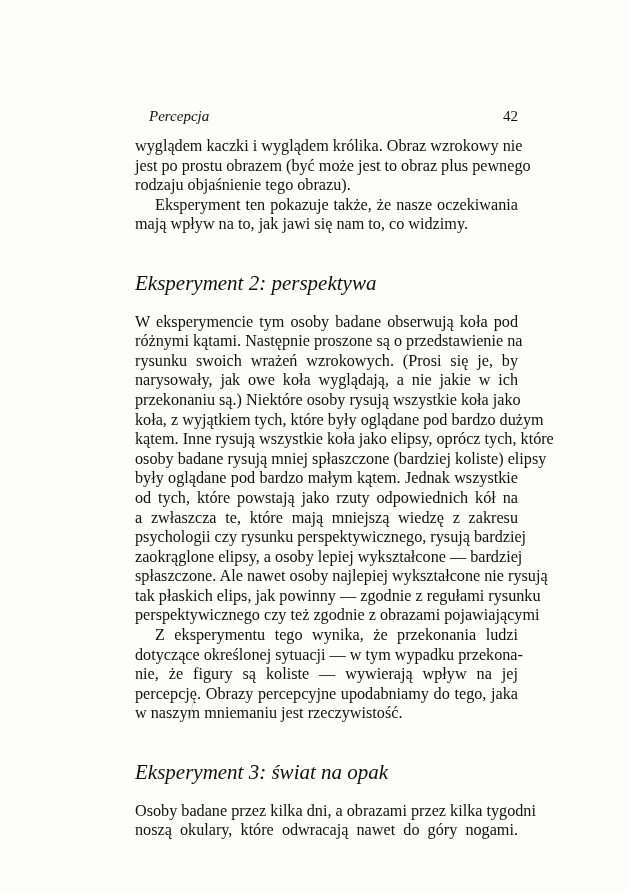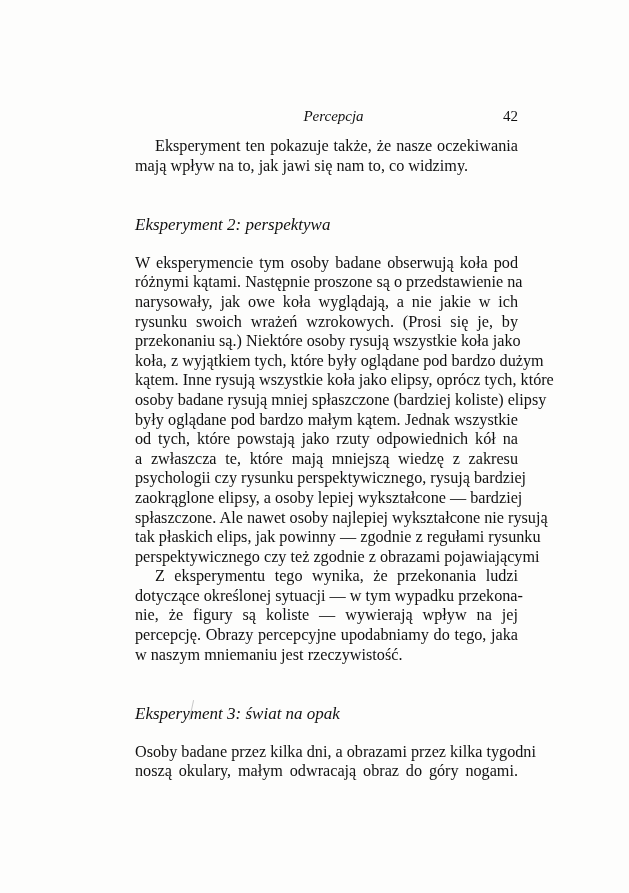--- a/index.html
+++ b/index.html
@@ -25,21 +25,21 @@
       position: absolute;
       left: 135px;
       top: 108px;
       width: 383px;
       height: 20px;
       font-size: 15px;
     }
     .running-title {
       position: absolute;
       left: 0; right: 0;
-      text-align: center;
+      text-align: left;
       font-style: italic;
       padding-left: 14px;
     }
     .page-number {
       position: absolute;
       right: 0;
       top: 0;
     }
     .text-block {
       position: absolute;
@@ -61,21 +61,21 @@
       text-align-last: justify;
       white-space: nowrap;
       height: 19.6px;
     }
     .line.last {
       text-align-last: left;
     }
     .indent { text-indent: 20px; }
     .heading {
       font-style: italic;
-      font-size: 17px;
+      font-size: 21px;
       height: 19.6px;
     }
     .gap-before-heading { height: 39px; }
     .gap-after-heading { height: 19px; }
     .artifact {
       position: absolute;
       left: 191px;
       top: 700px;
       width: 1px;
       height: 20px;
@@ -89,33 +89,38 @@
 <div class="page">
 
   <div class="running-head">
     <span class="running-title">Percepcja</span>
     <span class="page-number">42</span>
   </div>
 
   <div class="text-block">
 
     <p>
+      <span class="line">wyglądem kaczki i wyglądem królika. Obraz wzrokowy nie</span>
+      <span class="line">jest po prostu obrazem (być może jest to obraz plus pewnego</span>
+      <span class="line last">rodzaju objaśnienie tego obrazu).</span>
+    </p>
+    <p>
       <span class="line indent">Eksperyment ten pokazuje także, że nasze oczekiwania</span>
       <span class="line last">mają wpływ na to, jak jawi się nam to, co widzimy.</span>
     </p>
 
     <div class="gap-before-heading"></div>
     <div class="heading">Eksperyment 2: perspektywa</div>
     <div class="gap-after-heading"></div>
 
     <p>
       <span class="line">W eksperymencie tym osoby badane obserwują koła pod</span>
       <span class="line">różnymi kątami. Następnie proszone są o przedstawienie na</span>
+      <span class="line">rysunku swoich wrażeń wzrokowych. (Prosi się je, by</span>
       <span class="line">narysowały, jak owe koła wyglądają, a nie jakie w ich</span>
-      <span class="line">rysunku swoich wrażeń wzrokowych. (Prosi się je, by</span>
       <span class="line">przekonaniu są.) Niektóre osoby rysują wszystkie koła jako</span>
       <span class="line">koła, z wyjątkiem tych, które były oglądane pod bardzo dużym</span>
       <span class="line">kątem. Inne rysują wszystkie koła jako elipsy, oprócz tych, które</span>
       <span class="line">osoby badane rysują mniej spłaszczone (bardziej koliste) elipsy</span>
       <span class="line">były oglądane pod bardzo małym kątem. Jednak wszystkie</span>
       <span class="line">od tych, które powstają jako rzuty odpowiednich kół na</span>
       <span class="line">a zwłaszcza te, które mają mniejszą wiedzę z zakresu</span>
       <span class="line">psychologii czy rysunku perspektywicznego, rysują bardziej</span>
       <span class="line">zaokrąglone elipsy, a osoby lepiej wykształcone — bardziej</span>
       <span class="line">spłaszczone. Ale nawet osoby najlepiej wykształcone nie rysują</span>
@@ -129,19 +134,19 @@
       <span class="line">percepcję. Obrazy percepcyjne upodabniamy do tego, jaka</span>
       <span class="line last">w naszym mniemaniu jest rzeczywistość.</span>
     </p>
 
     <div class="gap-before-heading"></div>
     <div class="heading">Eksperyment 3: świat na opak</div>
     <div class="gap-after-heading"></div>
 
     <p>
       <span class="line">Osoby badane przez kilka dni, a obrazami przez kilka tygodni</span>
-      <span class="line">noszą okulary, małym odwracają obraz do góry nogami.</span>
+      <span class="line">noszą okulary, które odwracają nawet do góry nogami.</span>
     </p>
 
   </div>
 
   <div class="artifact"></div>
 </div>
 
 </body></html>

